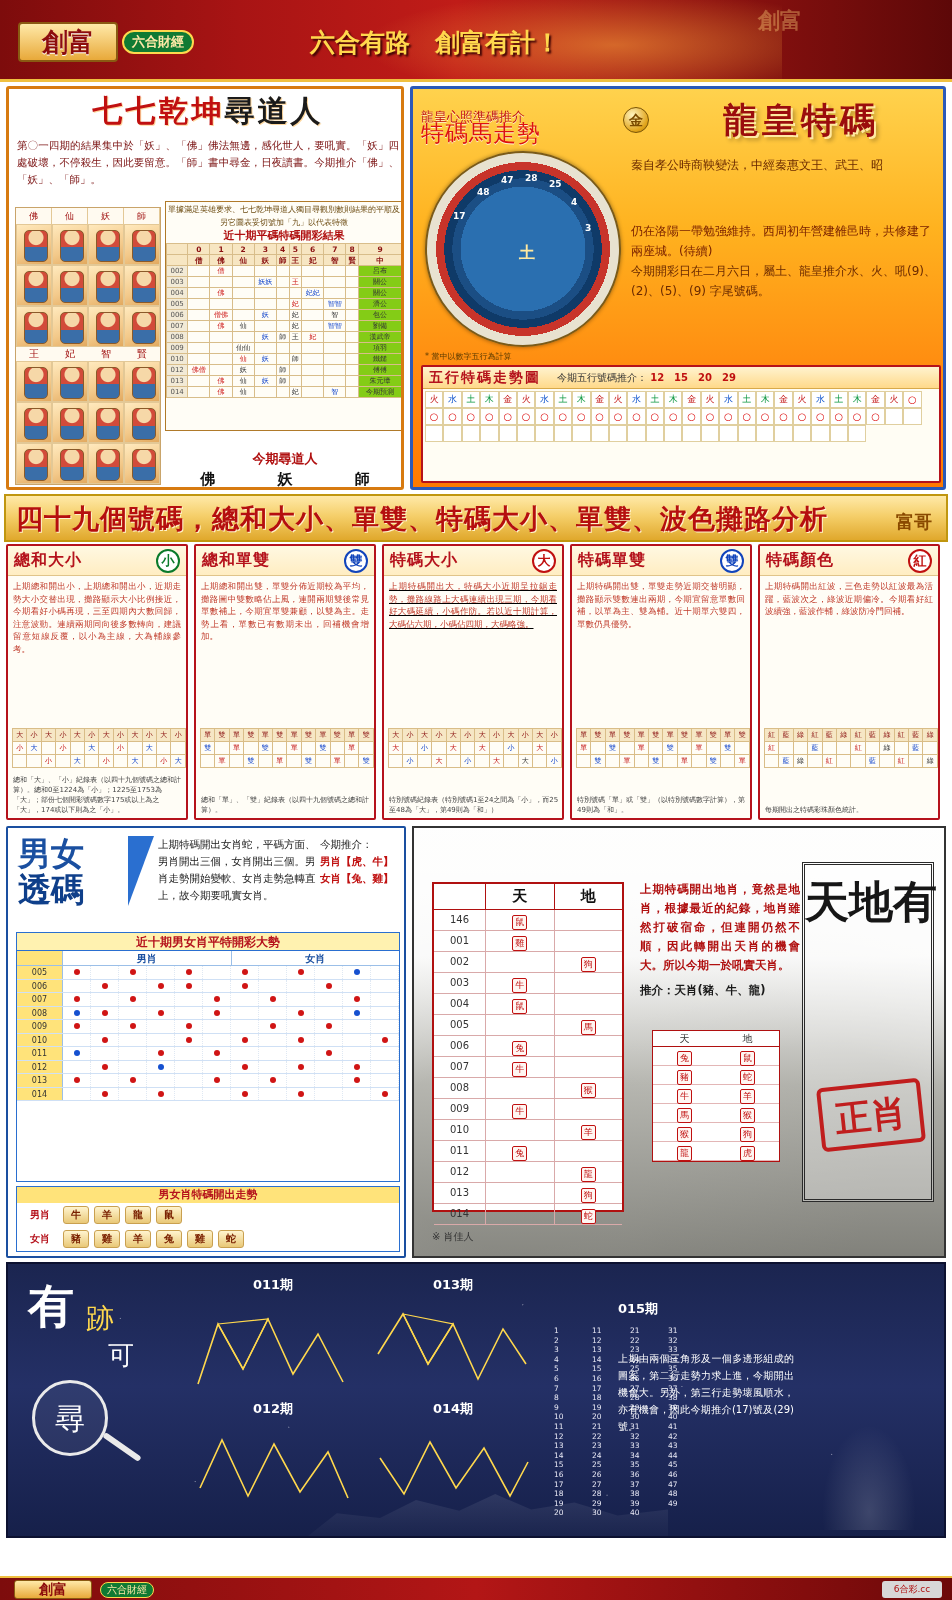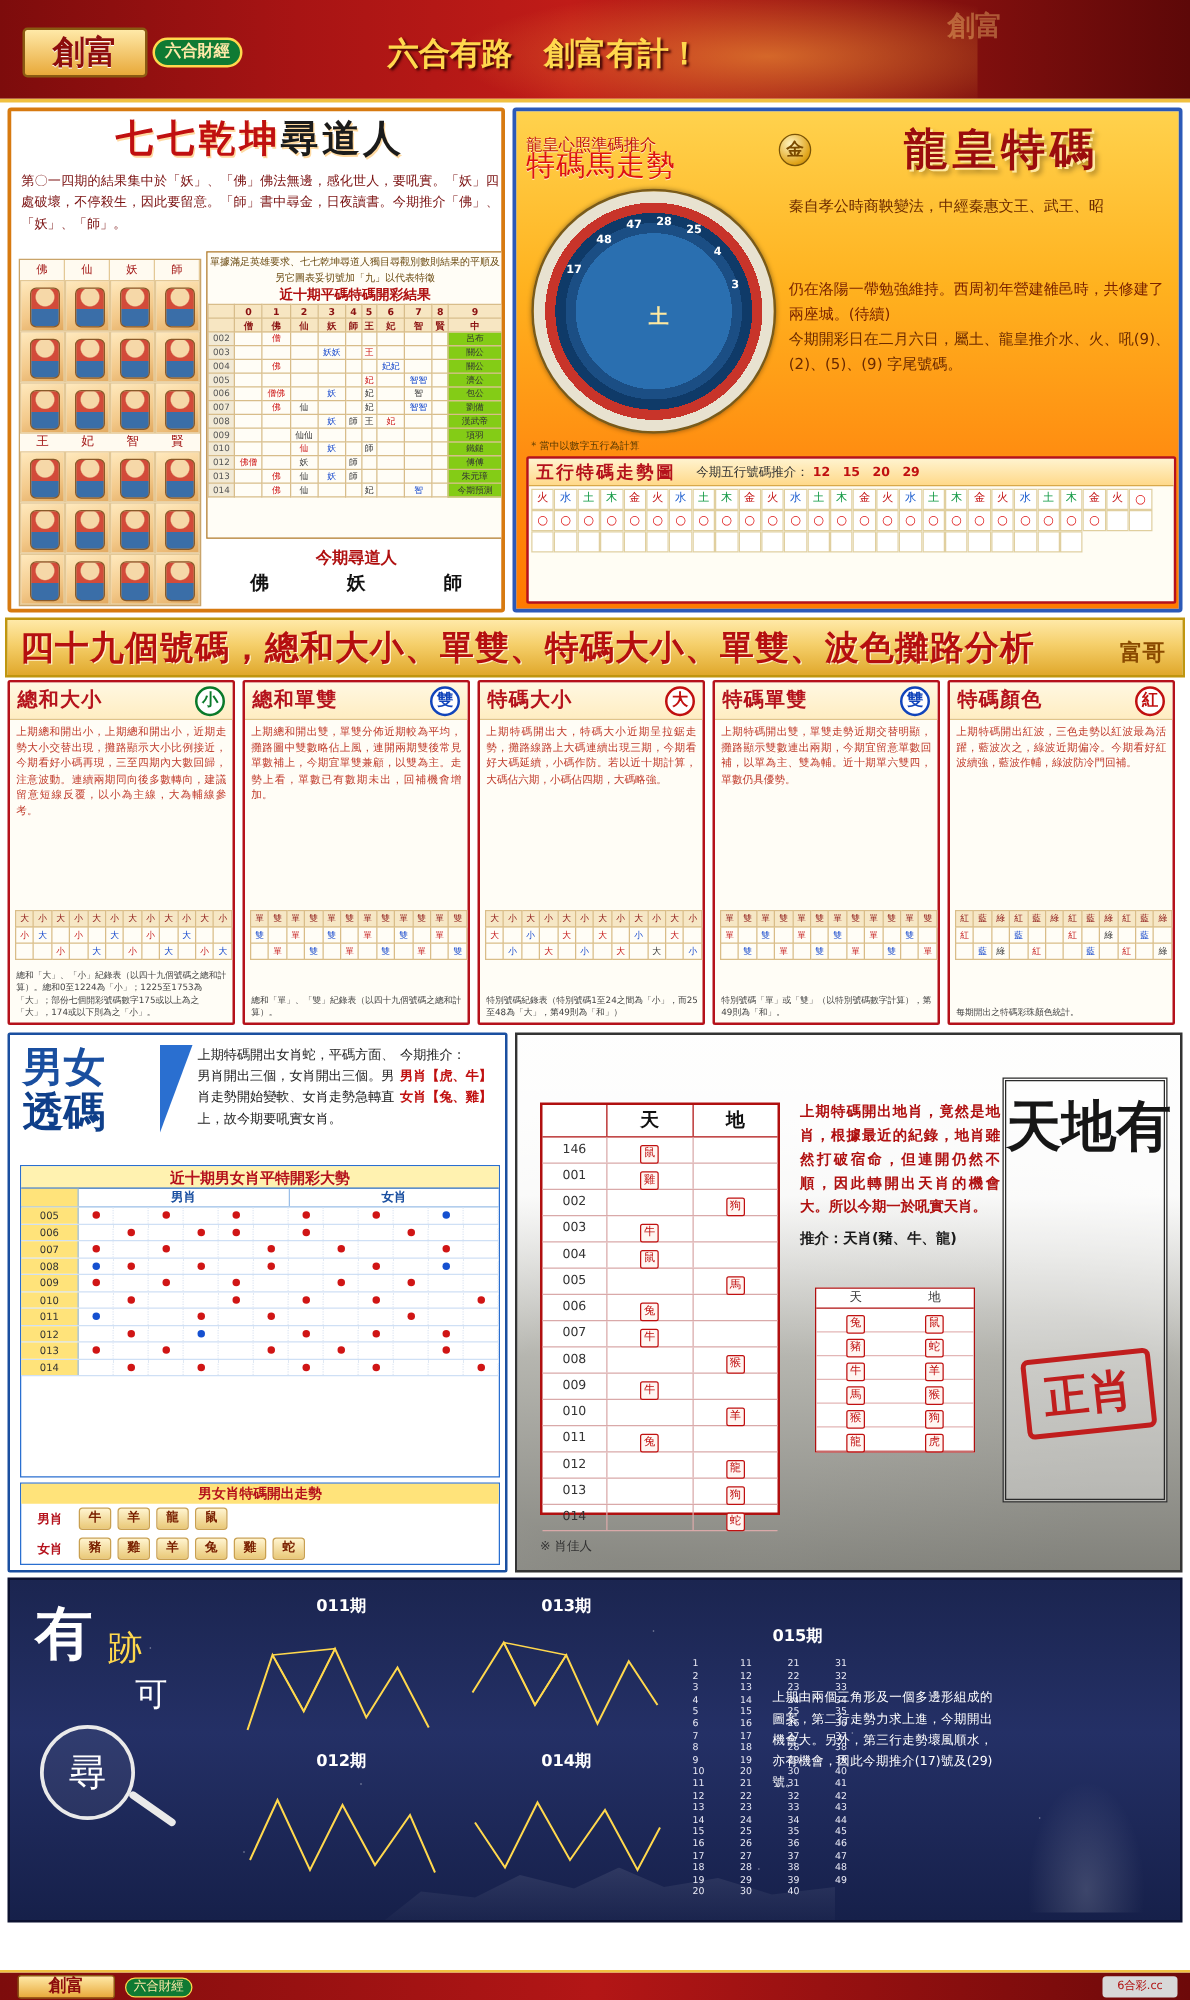--- a/index.html
+++ b/index.html
@@ -105,21 +105,21 @@
     height:11px;
   }
   table.mini th{ background:#f7e6c2; color:#8a1010; font-size:7.5px; }
   table.mini td.red{ color:#cc1111; }
   table.mini td.blue{ color:#1144cc; }
   table.mini td.idx{ background:#f2ead6; color:#555; }
   table.mini td.grn{ background:#84cc16; }
   .saints {
     position:absolute; left:160px; top:348px; width:232px; height:52px; text-align:center;
   }
-  .saints .hd{ font-size:13px; color:#b01010; font-weight:bold; }
+  .saints .hd{ font-size:13px; color:#b01010; font-weight:bold;margin-top:13px; }
   .saints .row{ display:flex; justify-content:space-around; font-size:15px; color:#111; font-weight:bold; margin-top:2px;}
 
   .panel-right {
     position:absolute; left:410px; top:86px; width:536px; height:404px;
     background: linear-gradient(180deg,#ffd24d 0%, #ffb21f 35%, #ff8c10 70%, #ff7a00 100%);
     border:3px solid #2b59b8; border-radius:3px; overflow:hidden;
   }
   .pr-heading {
     position:absolute; left:8px; top:20px; width:200px; height:56px;
     color:#c01010; font-weight:normal; font-size:13px; line-height:16px;
@@ -917,21 +917,21 @@
             <td class="r">單</td>
             <td></td>
             <td class="b">雙</td>
           </tr>
         </tbody>
           </table>
       </div>
       <div class="foot">總和「單」、「雙」紀錄表（以四十九個號碼之總和計算）。</div>
     </div>
 
-    <div class="col" style="left:378px;">
+    <div class="col" style="left:378px;text-decoration:underline;">
       <div class="ch">
         <div class="t">特碼大小</div>
         <div class="badge">大</div>
       </div>
       <div class="body">上期特碼開出大，特碼大小近期呈拉鋸走勢，攤路線路上大碼連續出現三期，今期看好大碼延續，小碼作防。若以近十期計算，大碼佔六期，小碼佔四期，大碼略強。</div>
       <div class="grid">
         <table>
           <tbody>
               <tr>
             <td class="hd">大</td>

